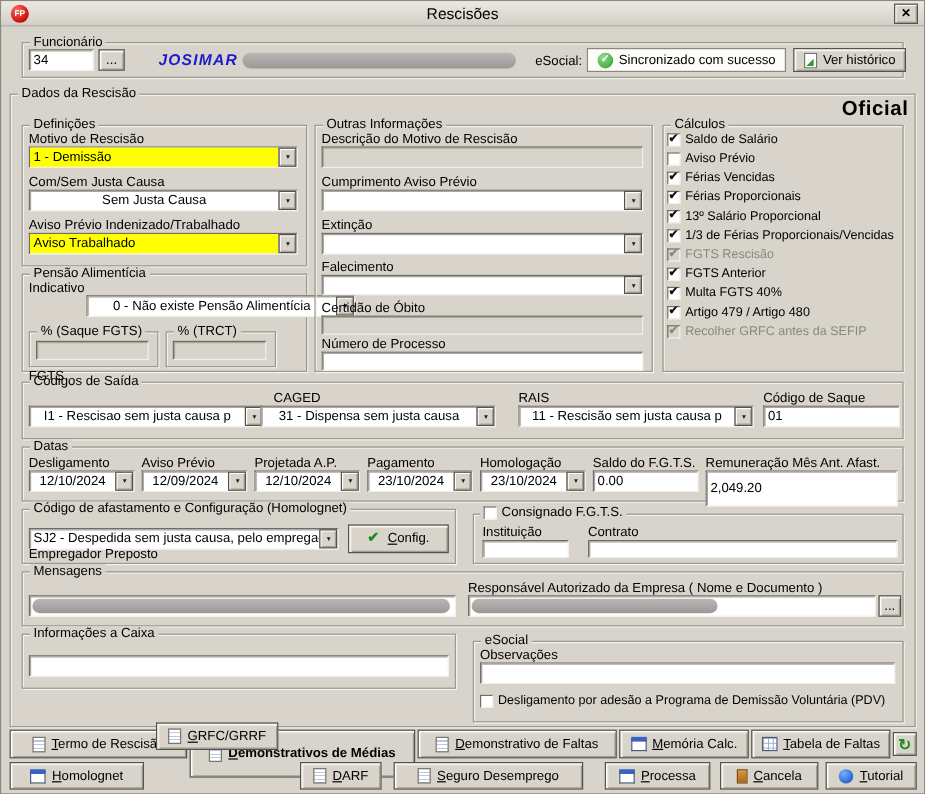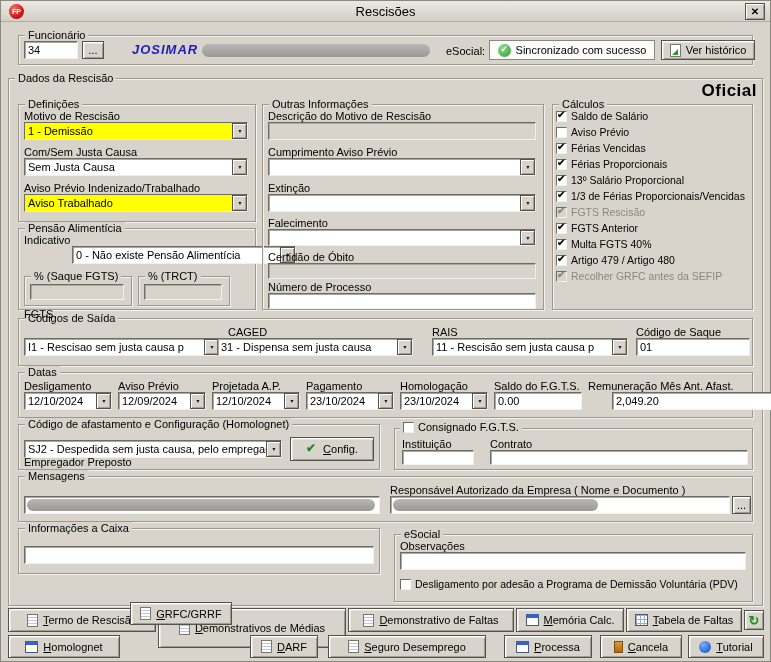--- a/index.html
+++ b/index.html
@@ -26,21 +26,21 @@
     white-space:nowrap; line-height:13px; }
   .lbl { position:absolute; white-space:nowrap; line-height:12px; }
   
   .input { position:absolute; background:#fff; border:1px solid;
     border-color:#6f6d63 #f2f0ea #f2f0ea #6f6d63; box-shadow: inset 1px 1px 0 #aaa89e;
     font:11px "Liberation Sans", sans-serif; padding:1px 3px; outline:none; }
   .input.disabled { background:#d8d4cb; }
   
   .combo { position:absolute; background:#fff; border:1px solid;
     border-color:#6f6d63 #f2f0ea #f2f0ea #6f6d63; box-shadow: inset 1px 1px 0 #aaa89e;
-    display:flex; align-items:center; }
+    display:flex; align-items:center;text-align:center; }
   .combo-value { flex:1; padding:0 3px; white-space:nowrap; overflow:hidden; }
   .combo-arrow { width:15px; align-self:stretch; flex:none; background:#d8d4cb;
     border:1px solid #55534b; box-shadow: inset 1px 1px 0 #fff, inset -1px -1px 0 #a3a197; position:relative; }
   .combo-arrow::after { content:"▼"; position:absolute; left:50%; top:50%;
     transform:translate(-50%,-50%) scale(.6); font-size:9px; color:#1c1c1c; }
   .combo.hl .combo-value { background:#ffff00; align-self:stretch; display:flex; align-items:center; }
   
   .chk-row { position:absolute; display:flex; align-items:center; gap:4px; white-space:nowrap; }
   .chk { width:11px; height:11px; flex:none; background:#fff; border:1px solid;
     border-color:#6f6d63 #f2f0ea #f2f0ea #6f6d63; position:relative; }
@@ -275,21 +275,21 @@
   <span class="combo-arrow"></span>
 </div>
 <span class="lbl" style="left:400px;top:380px;">Homologação</span>
 <div class="combo" style="left:400px;top:392px;width:88px;height:18px;">
   <span class="combo-value">23/10/2024</span>
   <span class="combo-arrow"></span>
 </div>
 <span class="lbl" style="left:494px;top:380px;">Saldo do F.G.T.S.</span>
 <input class="input" style="left: 494px; top: 392px; width: 88px; height: 18px;" value="0.00">
 <span class="lbl" style="left:588px;top:380px;">Remuneração Mês Ant. Afast.</span>
-<input class="input" style="left: 612px; top: 392px; width: 160px; height: 18px;" value="2,049.20">
+<input class="input" style="left: 588px; top: 392px; width: 160px; height: 30px;" value="2,049.20">
 
 <div class="groupbox" style="left:18px;top:424px;width:362px;height:46px;">
   <span class="grouplabel">Código de afastamento e Configuração (Homolognet)</span>
 </div>
 <div class="combo" style="left:24px;top:440px;width:258px;height:18px;">
   <span class="combo-value">SJ2 - Despedida sem justa causa, pelo empregad</span>
   <span class="combo-arrow"></span>
 </div>
 <div class="btn" style="left:290px;top:437px;width:84px;height:24px;">
   <span class="icon-check-green"></span>
@@ -331,21 +331,21 @@
 <input class="input" style="left: 400px; top: 552px; width: 346px; height: 18px;" value="">
 <div class="chk-row chk-small" style="left:400px;top:578px;">
   <span class="chk"></span>
   <span class="chk-label">Desligamento por adesão a Programa de Demissão Voluntária (PDV)</span>
 </div>
 
 <div class="btn" style="left:8px;top:608px;width:148px;height:24px;">
   <span class="icon-doc"></span>
   <span class="fl">Termo de Rescisão</span>
 </div>
-<div class="btn" style="left:158px;top:608px;width:188px;height:40px;">
+<div class="btn" style="left:158px;top:608px;width:188px;height:40px;font-weight:bold;">
   <span class="icon-doc"></span>
   <span class="fl">Demonstrativos de Médias</span>
 </div>
 <div class="btn" style="left:348px;top:608px;width:166px;height:24px;">
   <span class="icon-doc"></span>
   <span class="fl">Demonstrativo de Faltas</span>
 </div>
 <div class="btn" style="left:516px;top:608px;width:108px;height:24px;">
   <span class="icon-window"></span>
   <span class="fl">Memória Calc.</span>

